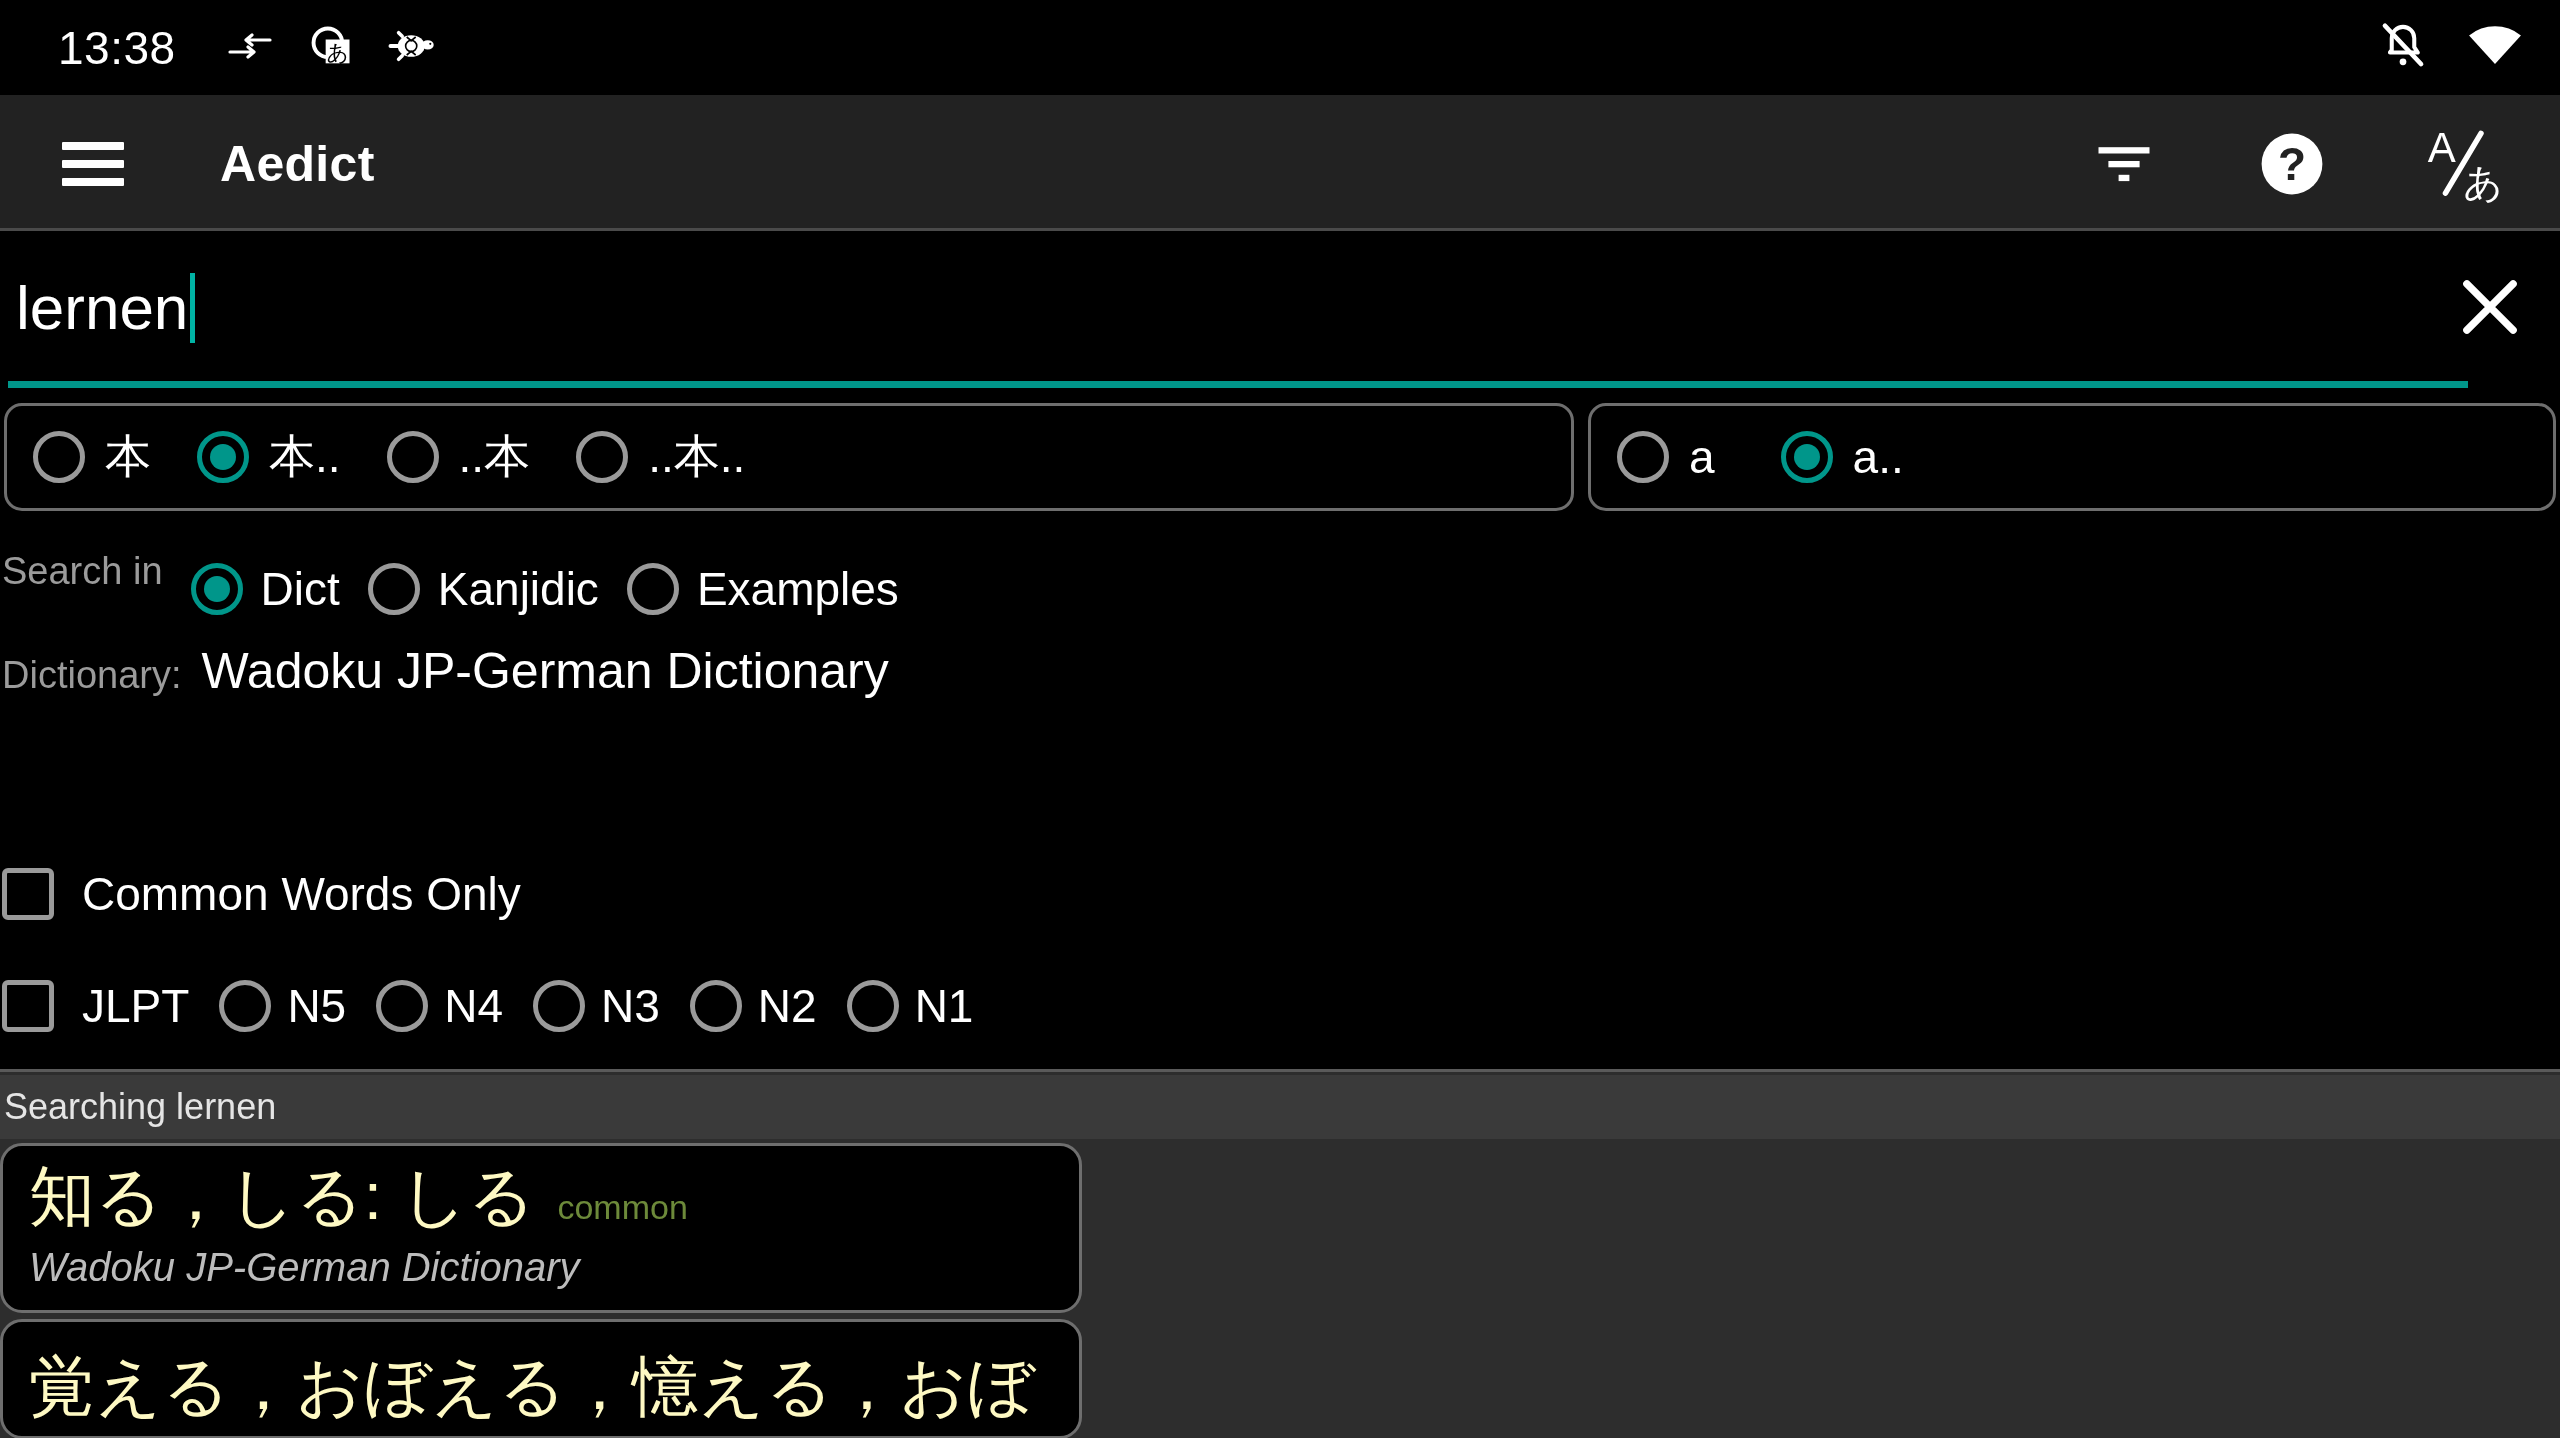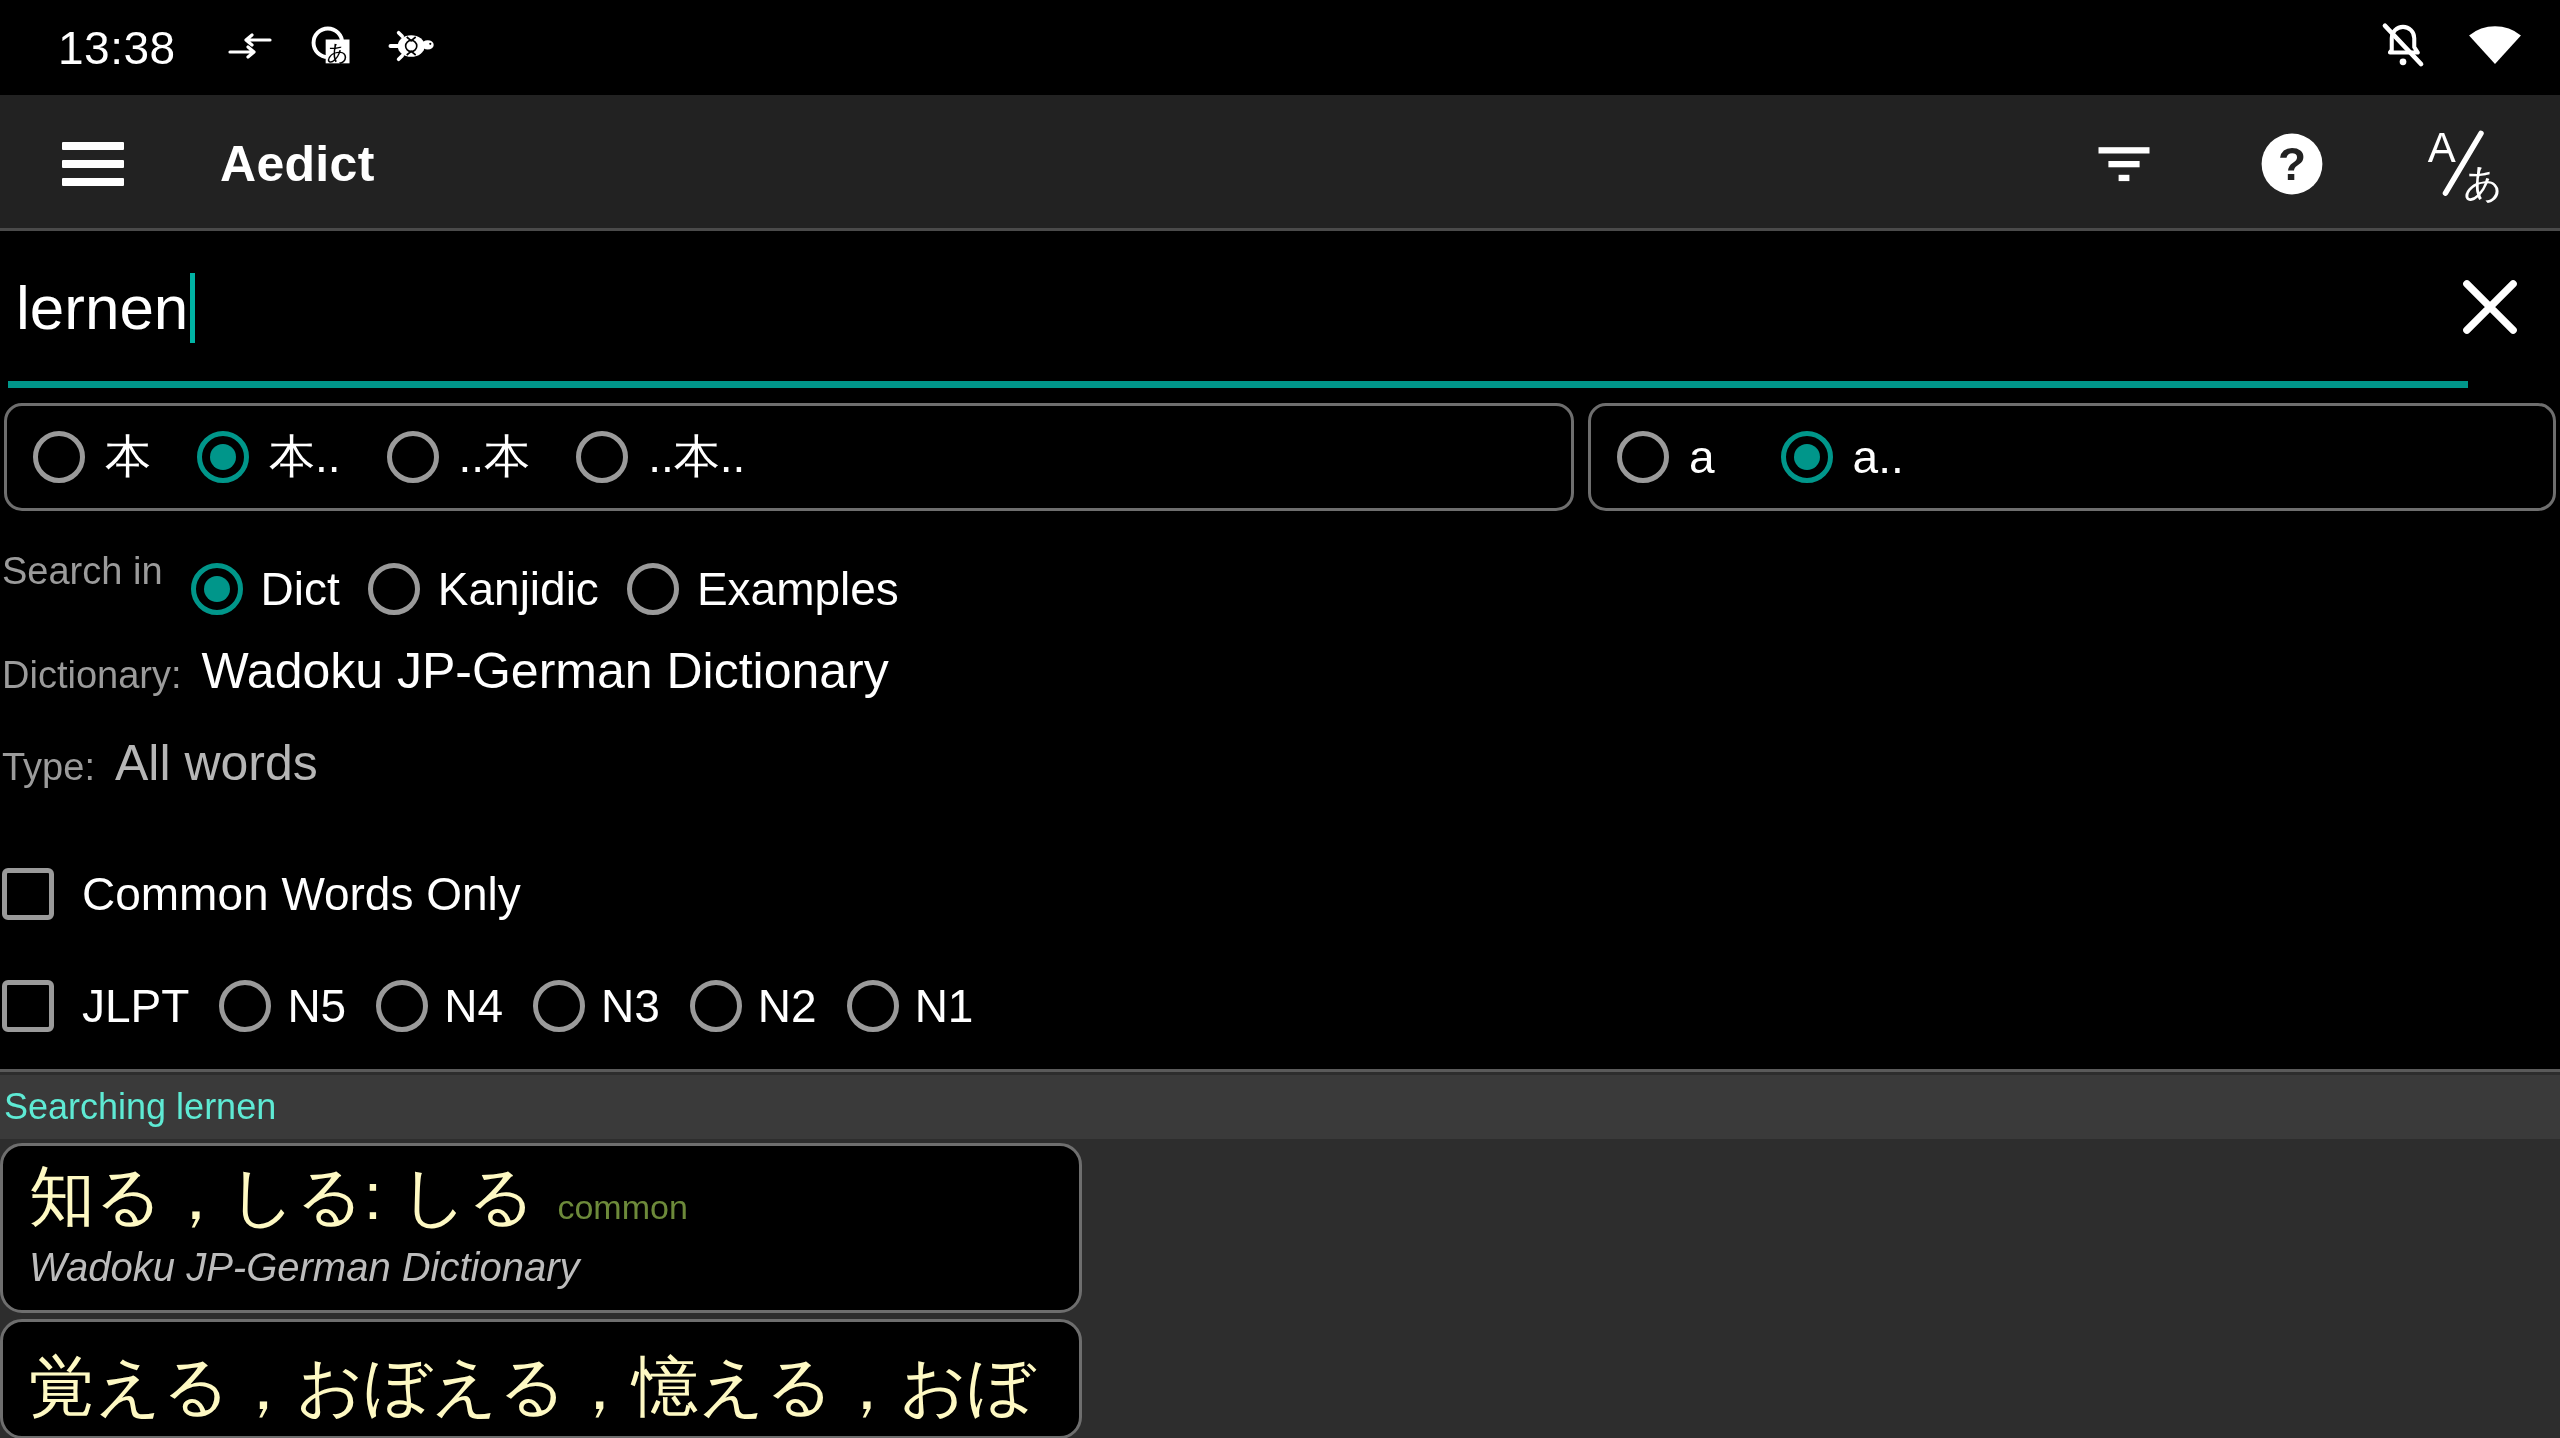--- a/index.html
+++ b/index.html
@@ -304,21 +304,21 @@
   }
   .status-strip {
     height: 64px;
     background: #3a3a3a;
     display: flex;
     align-items: center;
     padding-left: 4px;
     box-sizing: border-box;
   }
   .status-strip-text {
-    color: #5eead4;
+    color: #e5e5e5;
     font-size: 36px;
   }
   .result-card {
     width: 1082px;
     background: #000000;
     border: 3px solid #6e6e6e;
     border-radius: 22px;
     box-sizing: border-box;
     padding: 14px 26px 20px 26px;
     margin-top: 4px;
@@ -499,24 +499,20 @@
         <span class="radio-circle"></span>
         <span class="radio-label">Examples</span>
       </span>
     </div>
 
     <div class="kv-row kv-dict">
       <span class="muted-label">Dictionary:</span>
       <span class="kv-value">Wadoku JP-German Dictionary</span>
     </div>
 
-    <div class="kv-row kv-type">
-      <span class="muted-label">Type:</span>
-      <span class="kv-value dim">All words</span>
-    </div>
 
     <div class="check-row row-common">
       <span class="checkbox"></span>
       <span class="check-label">Common Words Only</span>
     </div>
 
     <div class="check-row row-jlpt">
       <span class="checkbox"></span>
       <span class="check-label">JLPT</span>
       <span class="jlpt-item">

